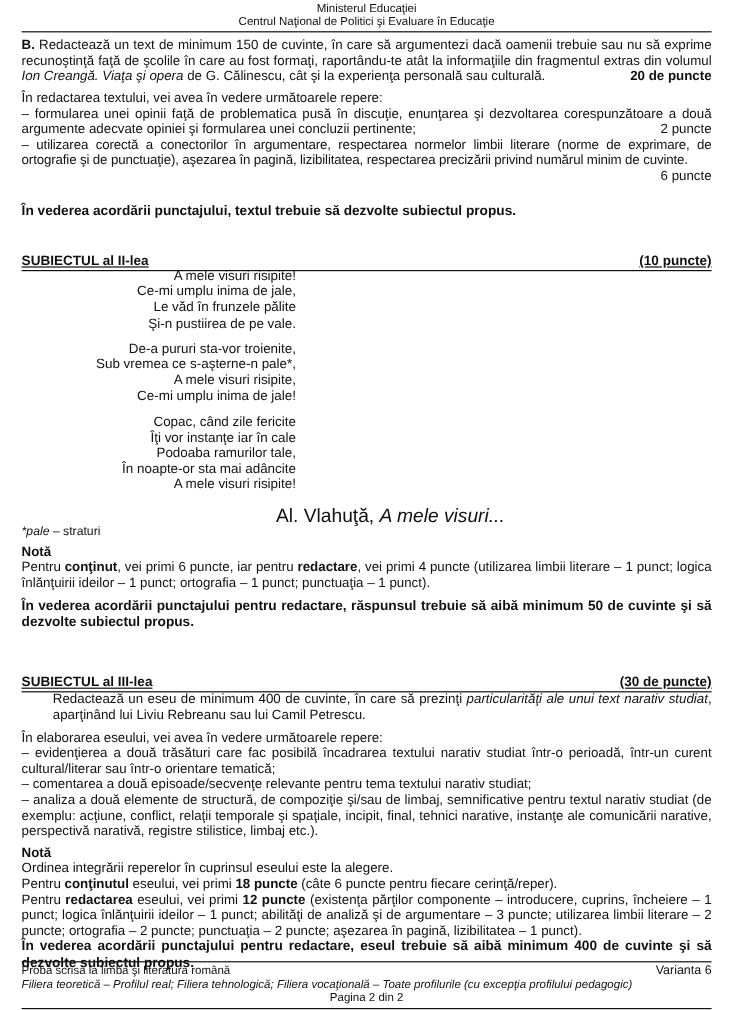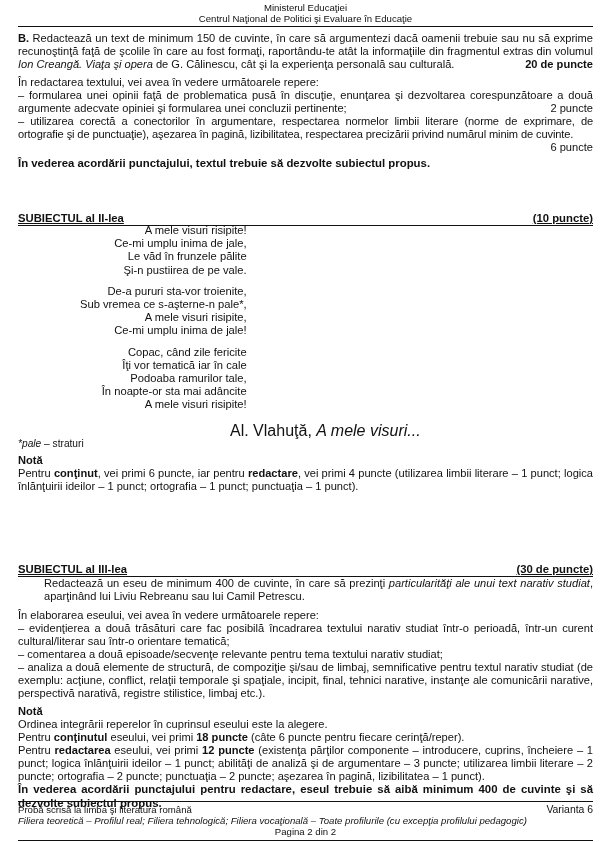--- a/index.html
+++ b/index.html
@@ -43,21 +43,21 @@
     <div>Centrul Naţional de Politici şi Evaluare în Educaţie</div>
   </div>
   <div class="hdr-rule"></div>
 
   <div class="blk" style="top:32px;">
     <p class="just" style="text-align-last:left;"><span class="b">B.</span><span> Redactează un text de minimum 150 de cuvinte, în care să argumentezi dacă oamenii trebuie sau nu să exprime recunoştinţă faţă de şcolile în care au fost formaţi, raportându-te atât la informaţiile din fragmentul extras din volumul </span><span class="i">Ion Creangă. Viaţa şi opera</span><span> de G. Călinescu, cât şi la experienţa personală sau culturală.</span><span class="b" style="float:right;">20 de puncte</span></p>
     <p style="margin-top:5px;">În redactarea textului, vei avea în vedere următoarele repere:</p>
     <p class="just" style="text-align-last:left;"><span>– formularea unei opinii faţă de problematica pusă în discuţie, enunţarea şi dezvoltarea corespunzătoare a două argumente adecvate opiniei şi formularea unei concluzii pertinente;</span><span style="float:right;">2 puncte</span></p>
     <p class="just" style="text-align-last:left; letter-spacing:-0.12px;">– utilizarea corectă a conectorilor în argumentare, respectarea normelor limbii literare (norme de exprimare, de ortografie şi de punctuaţie), aşezarea în pagină, lizibilitatea, respectarea precizării privind numărul minim de cuvinte.</p>
     <p class="right">6 puncte</p>
-    <p class="bold-line" style="margin-top:3px;">În vederea acordării punctajului, textul trebuie să dezvolte subiectul propus.</p>
+    <p class="bold-line" style="margin-top:16px;">În vederea acordării punctajului, textul trebuie să dezvolte subiectul propus.</p>
   </div>
 
   <div class="blk" style="top:186px;">
     <div class="sub-head">
       <span>SUBIECTUL al II-lea</span>
       <span>(10 puncte)</span>
     </div>
   </div>
 
   <div class="poem" style="top:224px;">
@@ -68,38 +68,39 @@
       <div>Şi-n pustiirea de pe vale.</div>
     </div>
     <div class="stanza">
       <div>De-a pururi sta-vor troienite,</div>
       <div>Sub vremea ce s-aşterne-n pale*,</div>
       <div>A mele visuri risipite,</div>
       <div>Ce-mi umplu inima de jale!</div>
     </div>
     <div class="stanza">
       <div>Copac, când zile fericite</div>
-      <div>Îţi vor tematică iar în cale</div>
+      <div>Îţi vor instanţe iar în cale</div>
       <div>Podoaba ramurilor tale,</div>
       <div>În noapte-or sta mai adâncite</div>
       <div>A mele visuri risipite!</div>
     </div>
   </div>
 
   <div class="blk" style="top:424px; left:212px; font-size:16px;">
     <span>Al. Vlahuţă, </span><span class="i">A mele visuri...</span>
   </div>
 
   <div class="blk" style="top:437px; font-size:10.2px;">
     <span class="i">*pale</span><span> – straturi</span>
   </div>
 
   <div class="blk" style="top:454px;">
     <p class="b">Notă</p>
     <p class="just" style="text-align-last:left;"><span>Pentru </span><span class="b">conţinut</span><span>, vei primi 6 puncte, iar pentru </span><span class="b">redactare</span><span>, vei primi 4 puncte (utilizarea limbii literare – 1 punct; logica înlănţuirii ideilor – 1 punct; ortografia – 1 punct; punctuaţia – 1 punct).</span></p>
+    <p class="bold-line just" style="margin-top:6px; text-align-last:left;">În vederea acordării punctajului pentru redactare, răspunsul trebuie să aibă minimum 50 de cuvinte şi să dezvolte subiectul propus.</p>
   </div>
 
   <div class="blk" style="top:537px;">
     <div class="sub-head">
       <span>SUBIECTUL al III-lea</span>
       <span>(30 de puncte)</span>
     </div>
     <p class="just" style="text-align-last:left;margin-left:26px;"><span>Redactează un eseu de minimum 400 de cuvinte, în care să prezinţi </span><span class="i">particularităţi ale unui text narativ studiat</span><span>, aparţinând lui Liviu Rebreanu sau lui Camil Petrescu.</span></p>
     <p style="margin-top:6px;">În elaborarea eseului, vei avea în vedere următoarele repere:</p>
     <p class="just" style="text-align-last:left;">– evidenţierea a două trăsături care fac posibilă încadrarea textului narativ studiat într-o perioadă, într-un curent cultural/literar sau într-o orientare tematică;</p>

